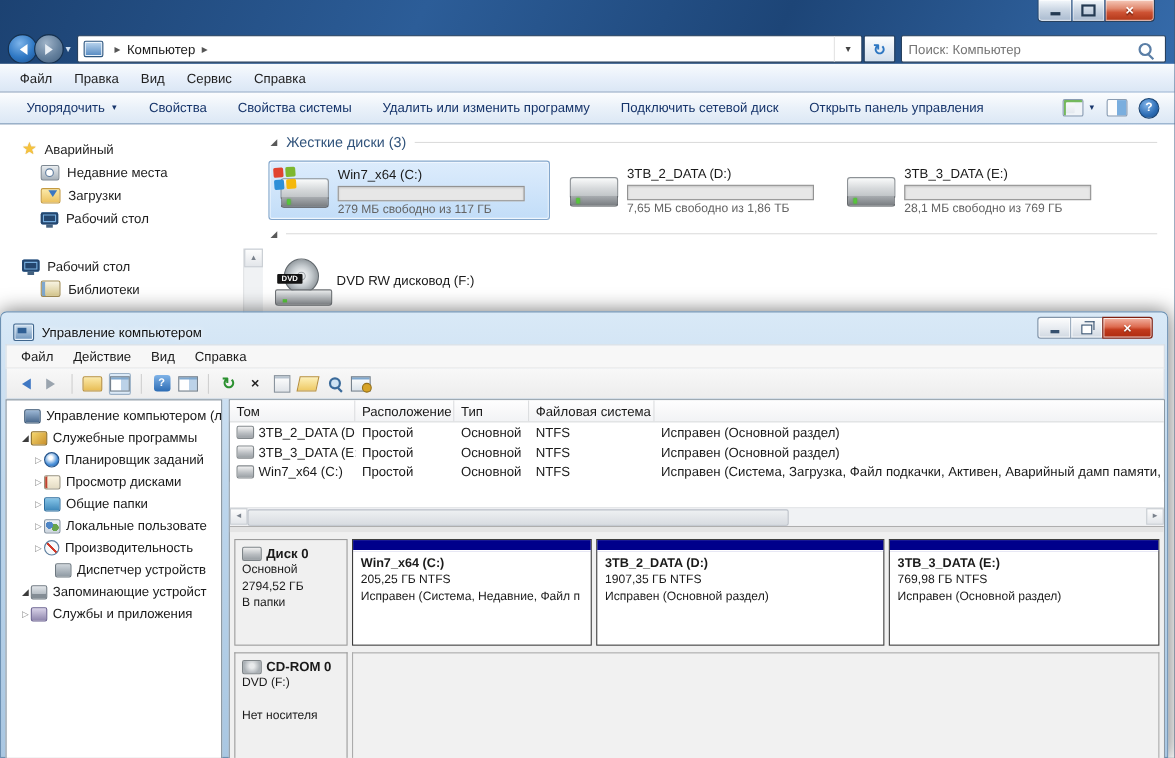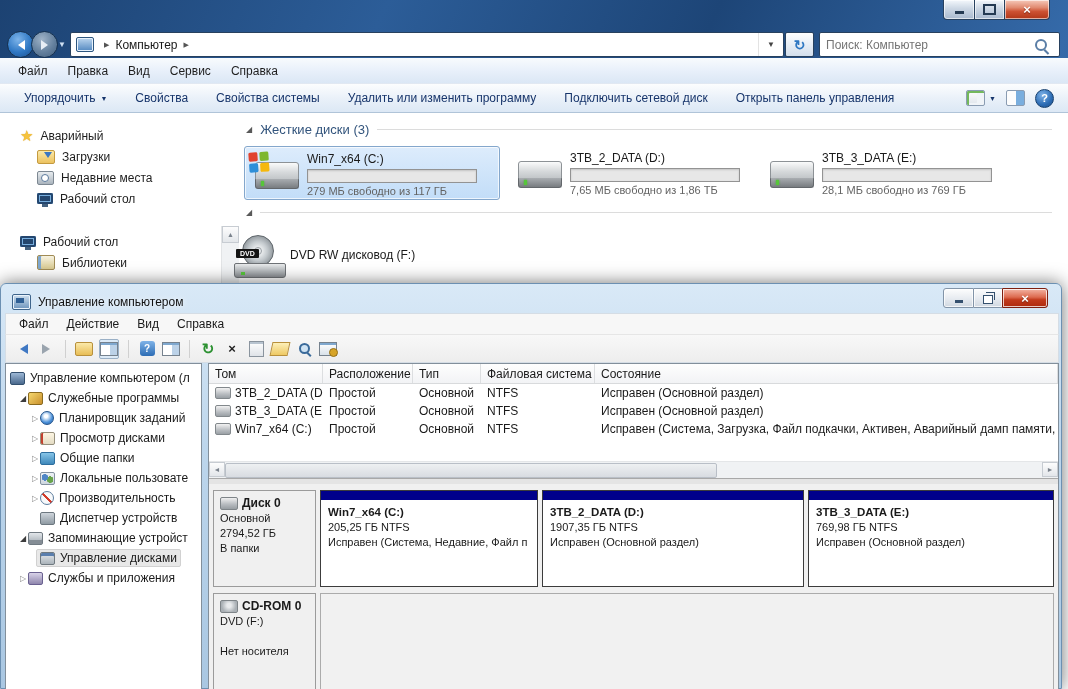--- a/index.html
+++ b/index.html
@@ -261,26 +261,26 @@
     </div>
 
     <div class="exp-body">
 
       <div class="abs" style="left:20px;top:12px;width:200px">
         <div class="sb-item">
           <span class="si si-star">★</span>
           <span class="sb-label">Аварийный</span>
         </div>
         <div class="sb-item" style="padding-left:17px">
+          <span class="si si-recent"></span>
+          <span class="sb-label">Недавние места</span>
+        </div>
+        <div class="sb-item" style="padding-left:17px">
           <span class="si si-folder dl"></span>
           <span class="sb-label">Загрузки</span>
-        </div>
-        <div class="sb-item" style="padding-left:17px">
-          <span class="si si-recent"></span>
-          <span class="sb-label">Недавние места</span>
         </div>
         <div class="sb-item" style="padding-left:17px">
           <span class="si si-desktop"></span>
           <span class="sb-label">Рабочий стол</span>
         </div>
         <div style="height:22px"></div>
         <div class="sb-item">
           <span class="si si-desktop"></span>
           <span class="sb-label">Рабочий стол</span>
         </div>
@@ -338,21 +338,21 @@
         <span class="tile-name">3TB_3_DATA (E:)</span>
         <span class="cap-bar" style="width:168px"><span class="cap-fill" style="width: 99.9%;"></span></span>
         <span class="tile-free">28,1 МБ свободно из 769 ГБ</span>
       </div>
 
       <div class="grp-hdr" style="left:246px;top:95px;width:806px">
         <span class="grp-tri">◢</span>
         <span class="grp-line"></span>
       </div>
 
-      <div class="tile" style="left:228px;top:118px;width:256px;height:56px">
+      <div class="tile" style="left:244px;top:118px;width:256px;height:56px">
         <span class="dvd-ic">
           <span class="dvd-disc"></span>
           <span class="dvd-badge">DVD</span>
           <span class="dvd-body"></span>
         </span>
         <span class="tile-name" style="top:17px">DVD RW дисковод (F:)</span>
       </div>
     </div>
   </div>
 
@@ -418,21 +418,21 @@
           <span class="mi-mag"></span>
         </span>
       <span class="mi">
           <span class="mi-gearwin"></span>
         </span>
     </div>
 
     <div class="cm-body">
 
       <div class="cm-tree">
-        <div class="trow" style="padding-left:4px">
+        <div class="trow" style="padding-left:16px">
           <span class="ti ti-computer"></span>
           <span>Управление компьютером (л</span>
         </div>
         <div class="trow" style="padding-left:12px">
           <span class="texp open">◢</span>
           <span class="ti ti-tools"></span>
           <span>Служебные программы</span>
         </div>
         <div class="trow" style="padding-left:24px">
           <span class="texp">▷</span>
@@ -452,50 +452,43 @@
         <div class="trow" style="padding-left:24px">
           <span class="texp">▷</span>
           <span class="ti ti-users"></span>
           <span>Локальные пользовате</span>
         </div>
         <div class="trow" style="padding-left:24px">
           <span class="texp">▷</span>
           <span class="ti ti-perf"></span>
           <span>Производительность</span>
         </div>
-        <div class="trow" style="padding-left:34px">
+        <div class="trow" style="padding-left:44px">
           <span class="ti ti-devmgr"></span>
           <span>Диспетчер устройств</span>
         </div>
         <div class="trow" style="padding-left:12px">
           <span class="texp open">◢</span>
           <span class="ti ti-storage"></span>
           <span>Запоминающие устройст</span>
-        </div>
-        <div class="trow" style="padding-left:30px">
-          <span class="tsel">
-            <span class="ti ti-diskmgmt"></span>
-            <span>Управление дисками</span>
-          </span>
         </div>
         <div class="trow" style="padding-left:12px">
           <span class="texp">▷</span>
           <span class="ti ti-services"></span>
           <span>Службы и приложения</span>
         </div>
       </div>
 
       <div class="cm-right">
         <div class="vtable">
           <div class="vhead">
             <div>Том</div>
             <div>Расположение</div>
             <div>Тип</div>
             <div>Файловая система</div>
-            <div>Состояние</div>
           </div>
           <div class="vrow">
             <div>
                 <span class="vdisk-ic"></span>
                 <span>3TB_2_DATA (D:)</span>
               </div>
             <div>Простой</div>
             <div>Основной</div>
             <div>NTFS</div>
             <div>Исправен (Основной раздел)</div>

